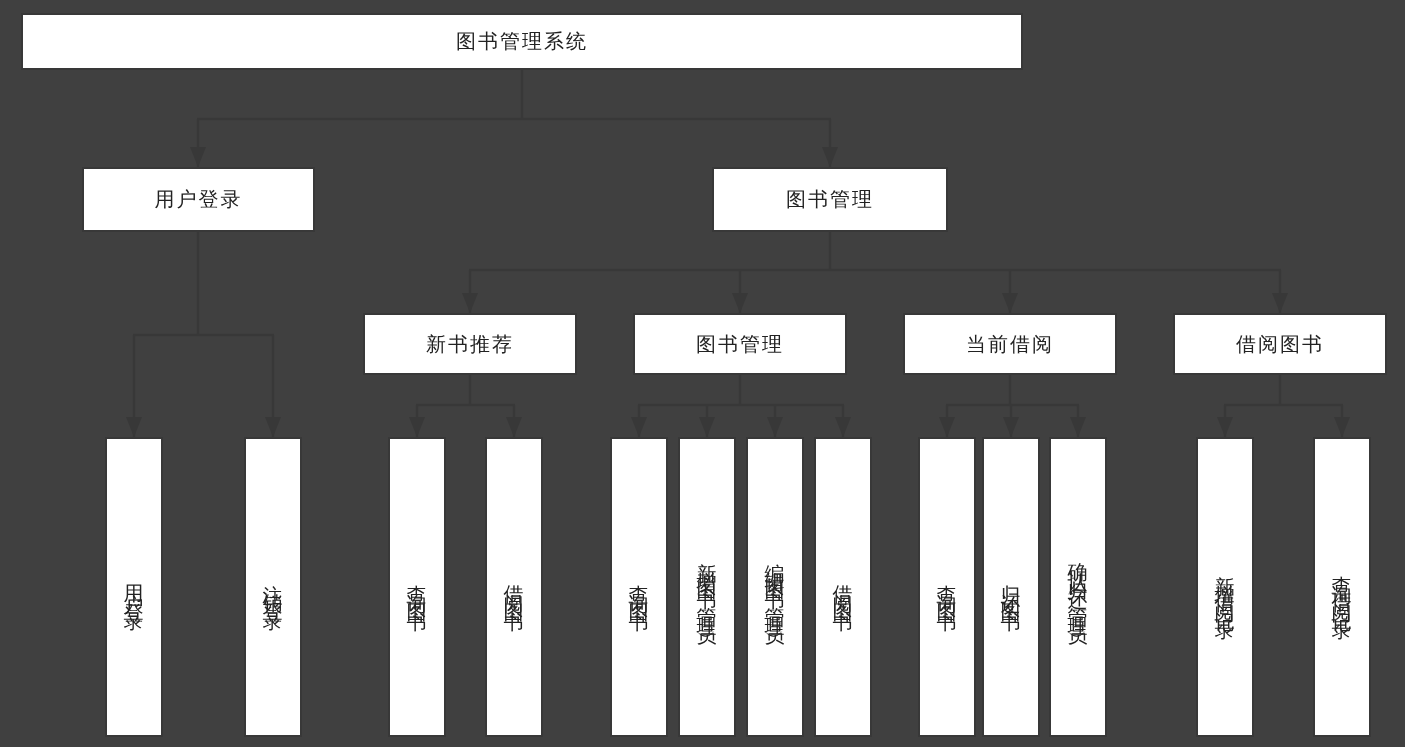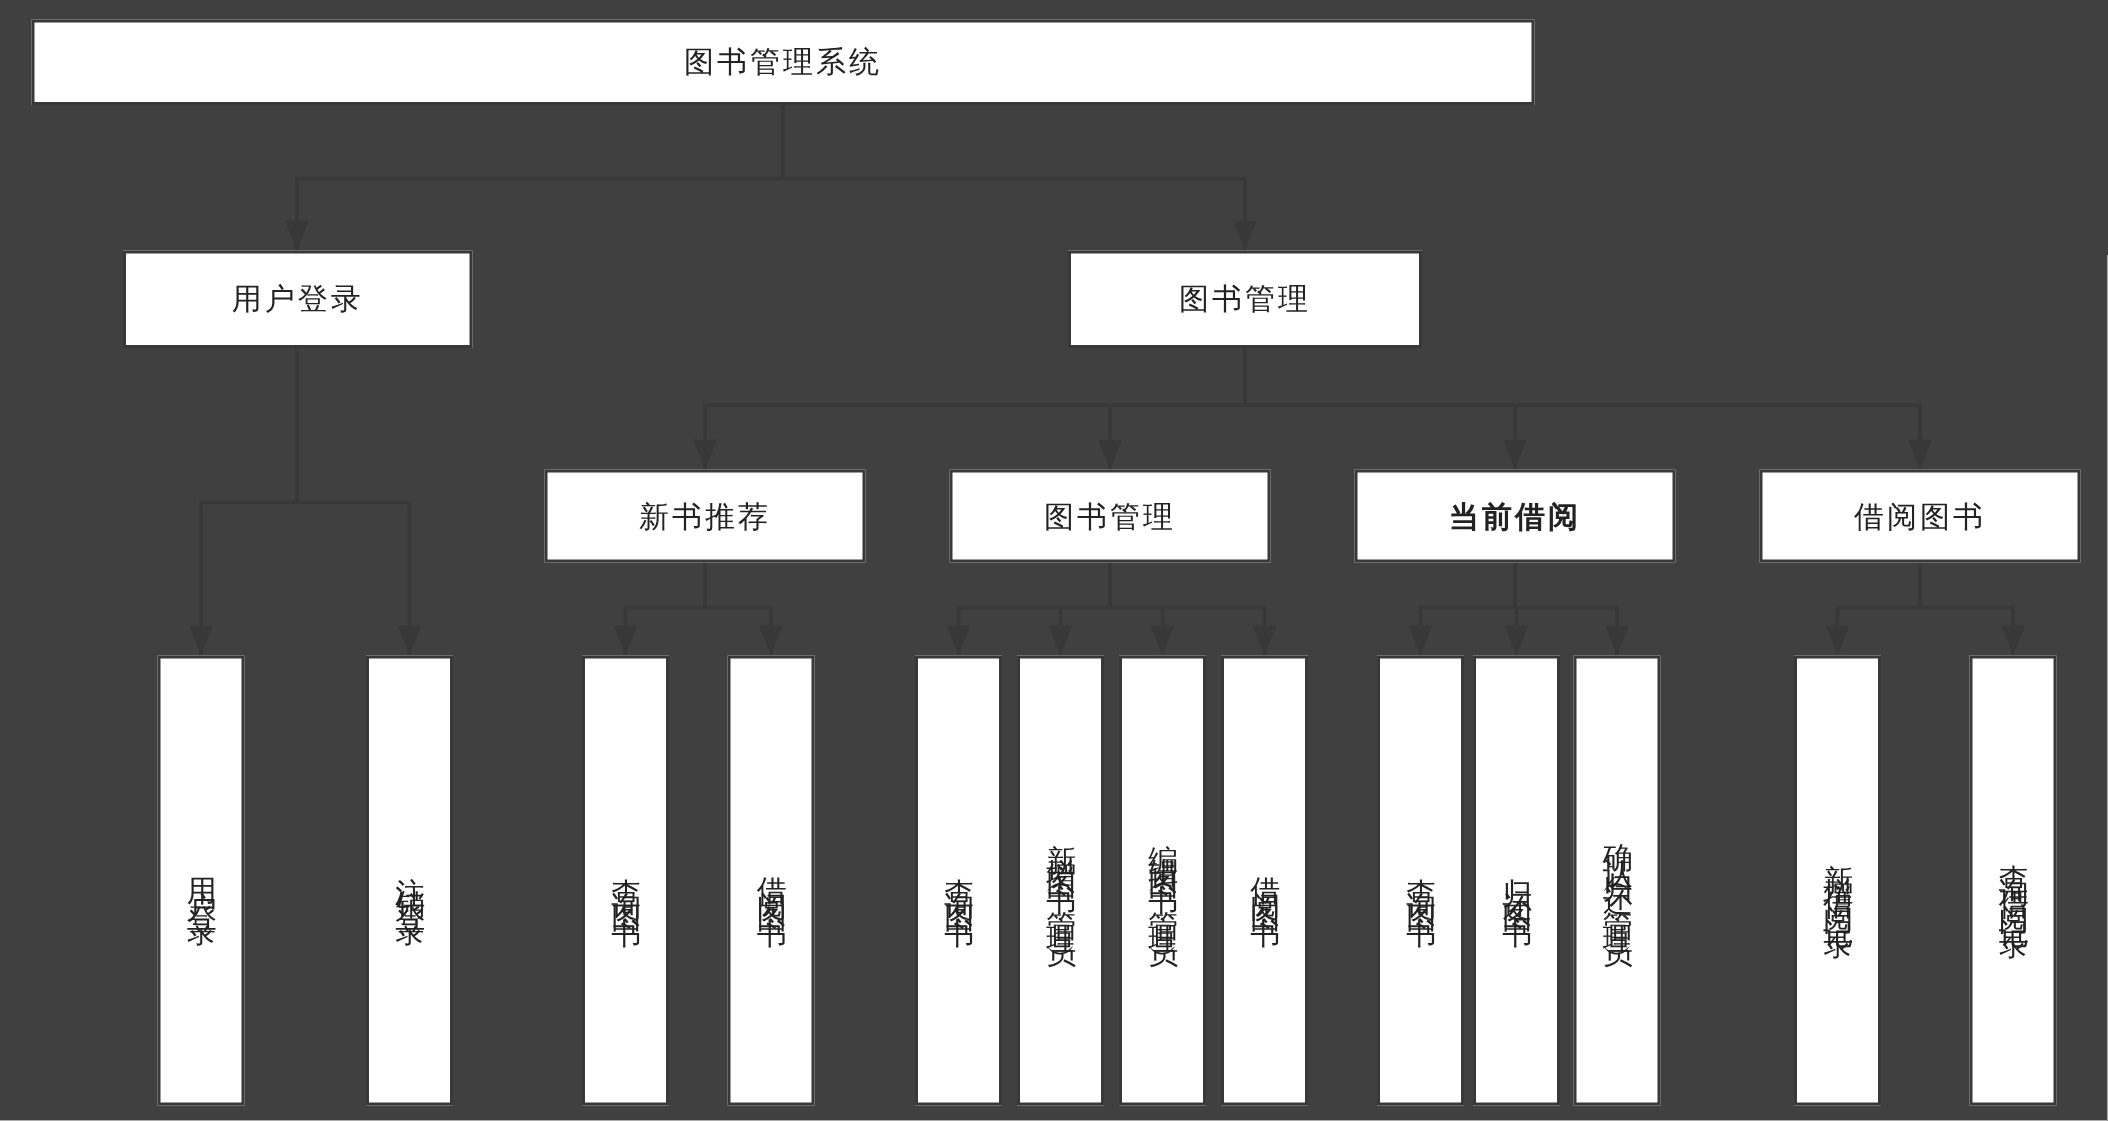--- a/index.html
+++ b/index.html
@@ -18,21 +18,21 @@
     background:#ffffff;
     display:flex;align-items:center;justify-content:center;
     color:#222222;
     z-index:2;
   }
   .hbox{font-size:20px;letter-spacing:2px;white-space:nowrap;}
   .root{left:21px;top:13px;width:1002px;height:57px;}
   .lvl2a{left:82px;top:167px;width:233px;height:65px;}
   .lvl2b{left:712px;top:167px;width:236px;height:65px;}
   .lvl3{top:313px;width:214px;height:62px;}
-  .l3a{left:363px;font-family:Liberation Mono, monospace;} .l3b{left:633px;} .l3c{left:903px;font-weight:bold;} .l3d{left:1173px;}
+  .l3a{left:363px;font-family:Liberation Mono, monospace;} .l3b{left:633px;} .l3c{left:903px;} .l3d{left:1173px;}
   .vbox{
     top:437px;width:58px;height:300px;
     writing-mode:vertical-rl;
     font-size:20px;letter-spacing:9px;
     line-height:1;
   }
   .v1{left:105px;} .v2{left:244px;} .v3{left:388px;} .v4{left:485px;}
   .v5{left:610px;} .v6{left:678px;} .v7{left:746px;} .v8{left:814px;}
   .v9{left:918px;} .v10{left:982px;} .v11{left:1049px;}
   .v12{left:1196px;} .v13{left:1313px;}

